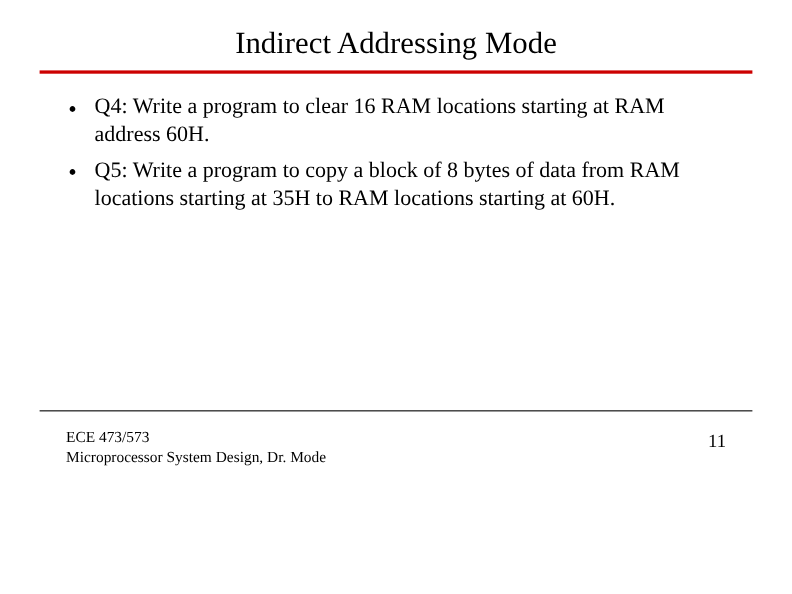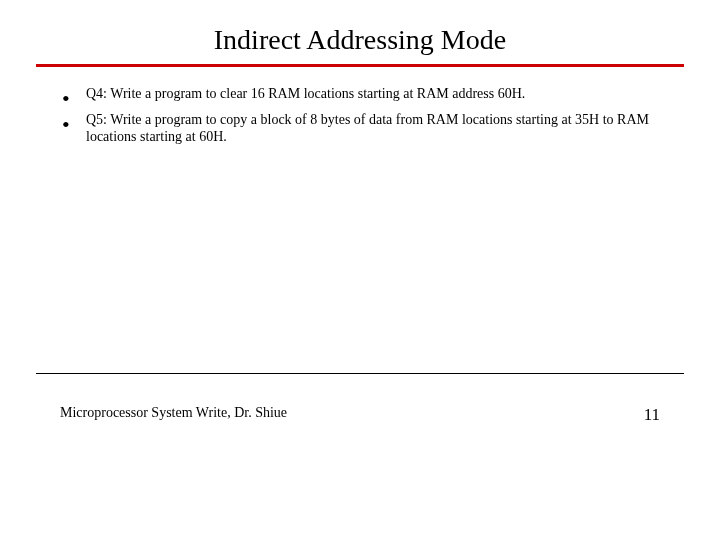--- a/index.html
+++ b/index.html
@@ -26,21 +26,21 @@
     font-size: 28px;
     font-weight: normal;
   }
   .title-rule {
     margin: 8px 36px 0 36px;
     border: none;
     border-top: 3px solid #cc0000;
   }
   .body {
     padding: 18px 60px 0 60px;
-    font-size: 14px;
+    font-size: 20px;
     line-height: 1.25;
   }
   ul.bullets {
     list-style: none;
     padding: 0;
     margin: 0;
   }
   ul.bullets > li {
     position: relative;
     padding-left: 26px;
@@ -96,18 +96,19 @@
       <li>
         <span>Q5: Write a program to copy a block of 8 bytes of data from RAM locations starting at 35H to RAM locations starting at 60H.</span>
       </li>
     </ul>
   </div>
 
   <hr class="footer-rule">
 
   <div class="footer">
     <div class="footer-left">
-      <div>Microprocessor System Write, Dr. Shiue</div>
+      <div>ECE 473/573</div>
+      <div>Microprocessor System Design, Dr. Mode</div>
     </div>
     <div class="footer-right">11</div>
   </div>
 
 </div>
 
 </body></html>

